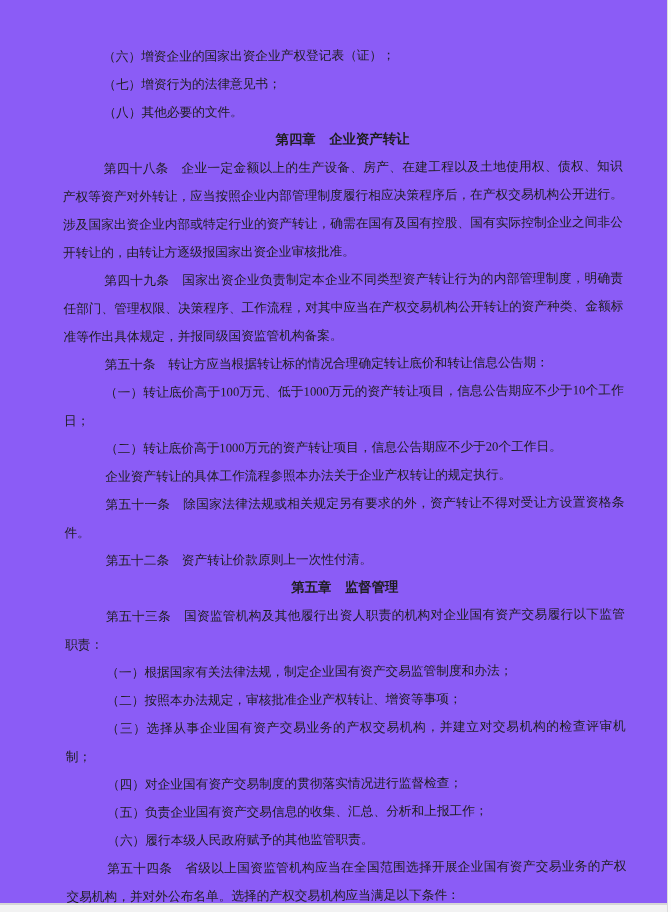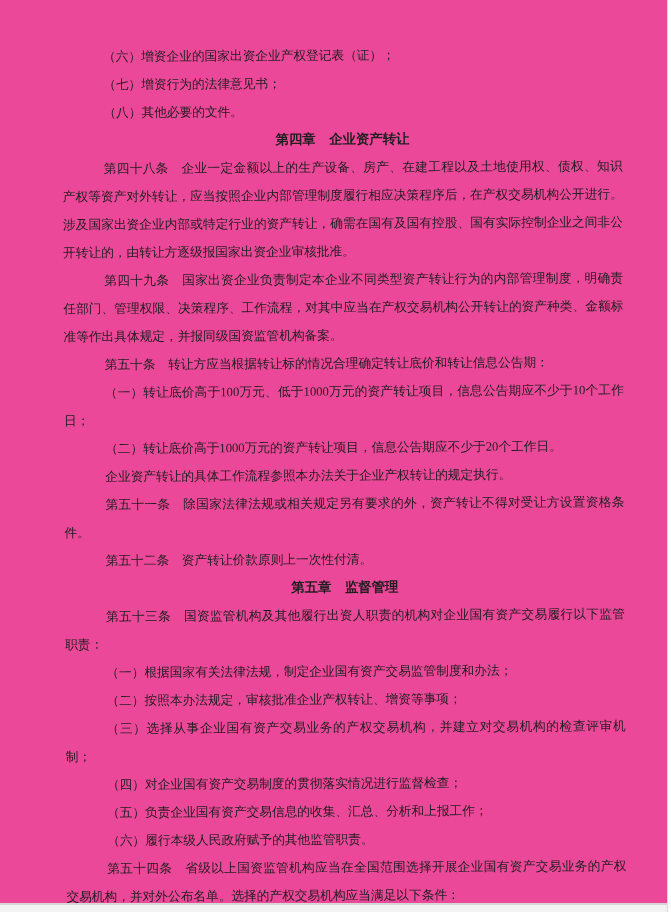--- a/index.html
+++ b/index.html
@@ -5,21 +5,21 @@
   html, body {
     margin: 0;
     padding: 0;
     background: #ffffff;
     font-family: "Liberation Serif", "DejaVu Serif", serif;
   }
   .page {
     position: relative;
     width: 671px;
     height: 912px;
-    background: #ec4899;
+    background: #8b5cf6;
     overflow: hidden;
   }
   .content {
     position: absolute;
     left: 62px;
     top: 43px;
     width: 560px;
     color: #1e1e1e;
     font-size: 12.7px;
     line-height: 28px;

